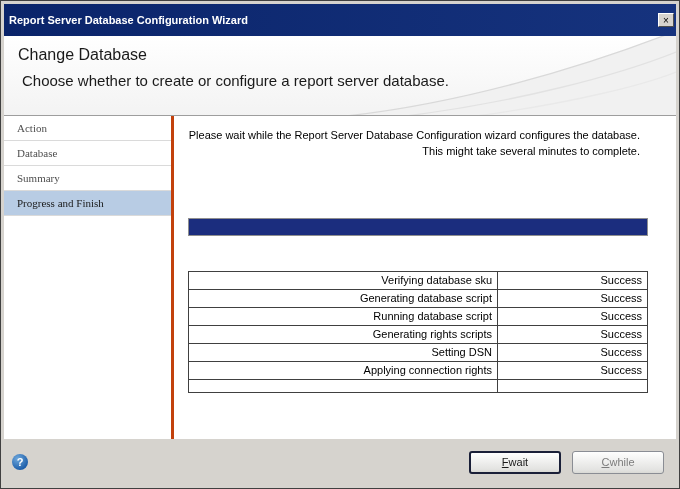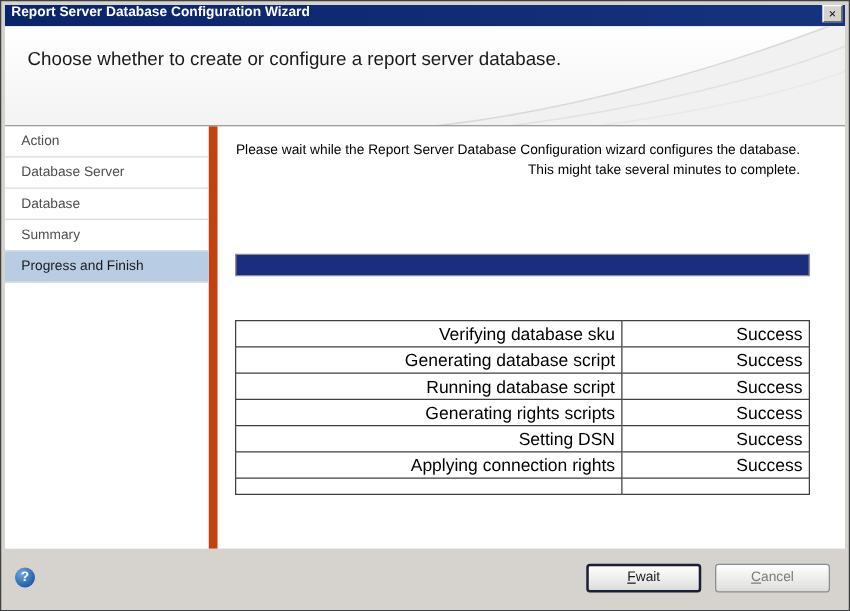--- a/index.html
+++ b/index.html
@@ -3,50 +3,50 @@
 <meta charset="utf-8">
 <style>
   * { margin:0; padding:0; box-sizing:border-box; }
   html,body { width:680px; height:489px; }
   body { font-family:"Liberation Sans", sans-serif; background:#fff; }
 
   .dialog { width:680px; height:489px; background:#D6D3CE; border:1px solid #404040;
             padding:3px; display:flex; flex-direction:column; }
 
   
-  .titlebar { height:17px; flex:0 0 auto; background:linear-gradient(to right,#0A246A,#16337E);
-              display:flex; padding-left:5px; }
+  .titlebar { height:32px; flex:0 0 auto; background:linear-gradient(to right,#0A246A,#16337E);
+              display:flex; align-items:center; padding-left:5px; }
   .titlebar .title { color:#FFFFFF; font-size:11px; font-weight:bold; }
   .close-btn { margin-left:auto; margin-right:2px; width:16px; height:14px; background:#D6D3CE;
                border:1px solid; border-color:#FFFFFF #4E4E4E #4E4E4E #FFFFFF;
                font-size:10px; line-height:11px; text-align:center; padding:0;
                font-family:inherit; color:#000; cursor:default; }
 
   
   .header { height:80px; flex:0 0 auto; background:linear-gradient(#FFFFFF,#F3F3F3);
             border-bottom:1px solid #9D9D9D; position:relative; overflow:hidden;
             padding:10px 0 0 14px; }
   .h-title { font-size:16px; color:#1a1a1a; position:relative; z-index:1; }
   .h-sub { font-size:15px; color:#1a1a1a; margin:8px 0 0 4px; position:relative; z-index:1; }
   .swoosh { position:absolute; right:0; top:0; width:330px; height:80px; }
 
   
   .body { flex:1 1 auto; min-height:0; display:flex; background:#FFFFFF; }
-  .sidebar { width:170px; flex:0 0 auto; background:#FFFFFF; border-right:7px solid #c2410c; }
+  .sidebar { width:170px; flex:0 0 auto; background:#FFFFFF; border-right:3px solid #c2410c;font-family:Liberation Serif, serif; }
   .step { height:25px; line-height:24px; padding-left:13px; font-size:11px; color:#4E4E4E;
           border-bottom:1px solid #DADADA; }
   .step.active { background:#B8CCE4; color:#1a1a1a; }
 
   .content { flex:1 1 auto; padding:12px 0 0 14px;text-align:right; }
   .instruction { font-size:11px; color:#000; max-width:452px; line-height:1.45; }
   .progress { margin-top:58px; width:460px; height:18px; border:1px solid #8F8F8F; background:#FDFDFD; }
   .progress-fill { height:100%; width:0; }
 
   table.tasks { margin-top:35px; width:460px; border-collapse:collapse; }
-  .tasks td { border:1px solid #404040; font-size:14px; color:#000; padding:2px 5px; height:18px;margin-top:37px; }
+  .tasks td { border:1px solid #404040; font-size:11px; color:#000; padding:2px 5px; height:18px;margin-top:37px; }
   .tasks td.status-cell { width:150px; }
   .tasks tr.empty td { height:13px; padding:0; }
 
   
   .footer { height:46px; flex:0 0 auto; background:#D6D3CE; display:flex; align-items:center;
             padding:0 12px 0 8px; }
   .help { width:16px; height:16px; border-radius:50%; color:#fff; font-size:11px; font-weight:bold;
           text-align:center; line-height:16px; cursor:default;
           background:radial-gradient(circle at 35% 30%, #6FA8DC, #1B5CA8 75%); }
   .buttons { margin-left:auto; display:flex; gap:11px; }
@@ -67,28 +67,28 @@
     <button class="close-btn"><span>×</span></button>
   </div>
 
   <div class="header">
     <svg class="swoosh" viewBox="0 0 330 80" preserveAspectRatio="none" aria-hidden="true">
       <path d="M0,80 C110,68 230,34 330,-5 L330,80 Z" fill="#F1F1F1"></path>
       <path d="M0,80 C110,68 230,34 330,-5" fill="none" stroke="#D9D9D9" stroke-width="1.3"></path>
       <path d="M60,80 C170,66 270,40 330,16" fill="none" stroke="#E2E2E2" stroke-width="1.3"></path>
       <path d="M130,80 C220,68 295,50 330,36" fill="none" stroke="#E9E9E9" stroke-width="1.3"></path>
     </svg>
+    <div class="h-title">Change Database</div>
     <div class="h-sub">Choose whether to create or configure a report server database.</div>
   </div>
 
   <div class="body">
 
     <div class="sidebar">
       <div class="step"><span>Action</span></div>
-      <div class="step"><span>Database Server</span></div>
       <div class="step"><span>Database</span></div>
       <div class="step"><span>Summary</span></div>
       <div class="step active"><span>Progress and Finish</span></div>
     </div>
 
     <div class="content">
       <p class="instruction">Please wait while the Report Server Database Configuration wizard configures the database.  This might take several minutes to complete.</p>
 
       <div class="progress">
         <div class="progress-fill" style="width: 100%; background: rgb(27, 45, 126);"></div>
@@ -127,17 +127,17 @@
         </tbody>
       </table>
     </div>
 
   </div>
 
   <div class="footer">
     <div class="help">?</div>
     <div class="buttons">
       <button class="btn default"><span class="u">F</span><span>wait</span></button>
-      <button class="btn disabled"><span class="u">C</span><span>ancel</span></button>
+      <button class="btn disabled"><span class="u">C</span><span>while</span></button>
     </div>
   </div>
 
 </div>
 
 </body></html>

